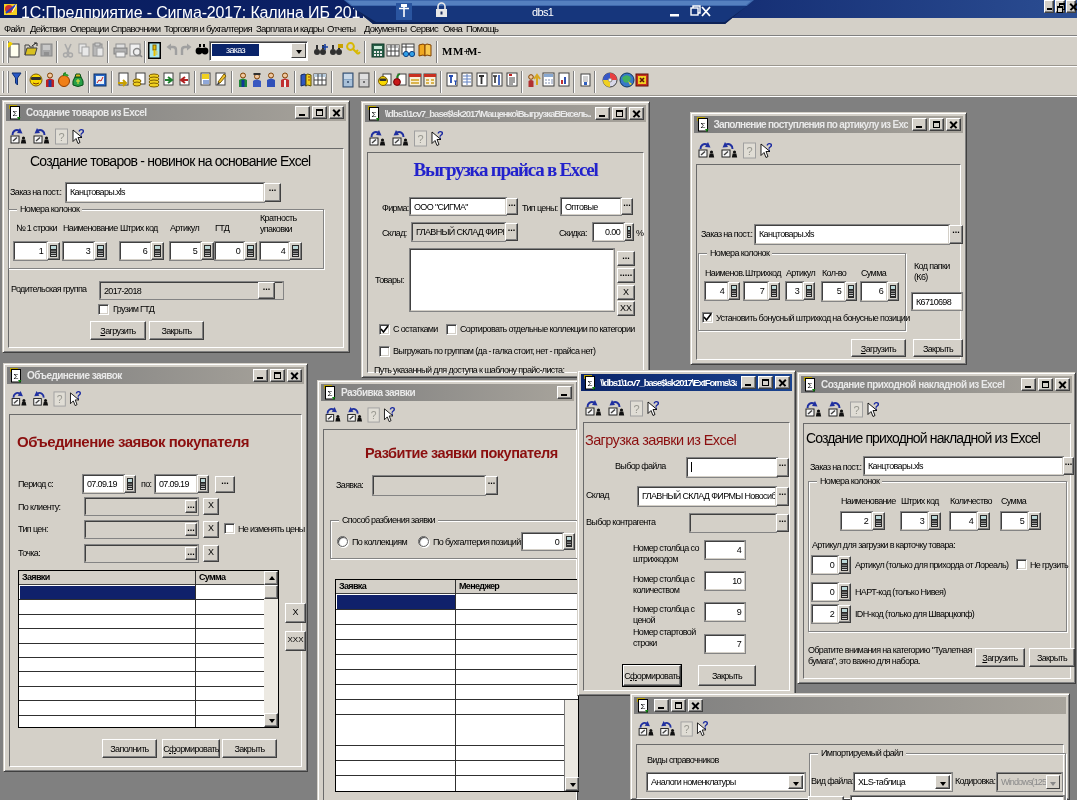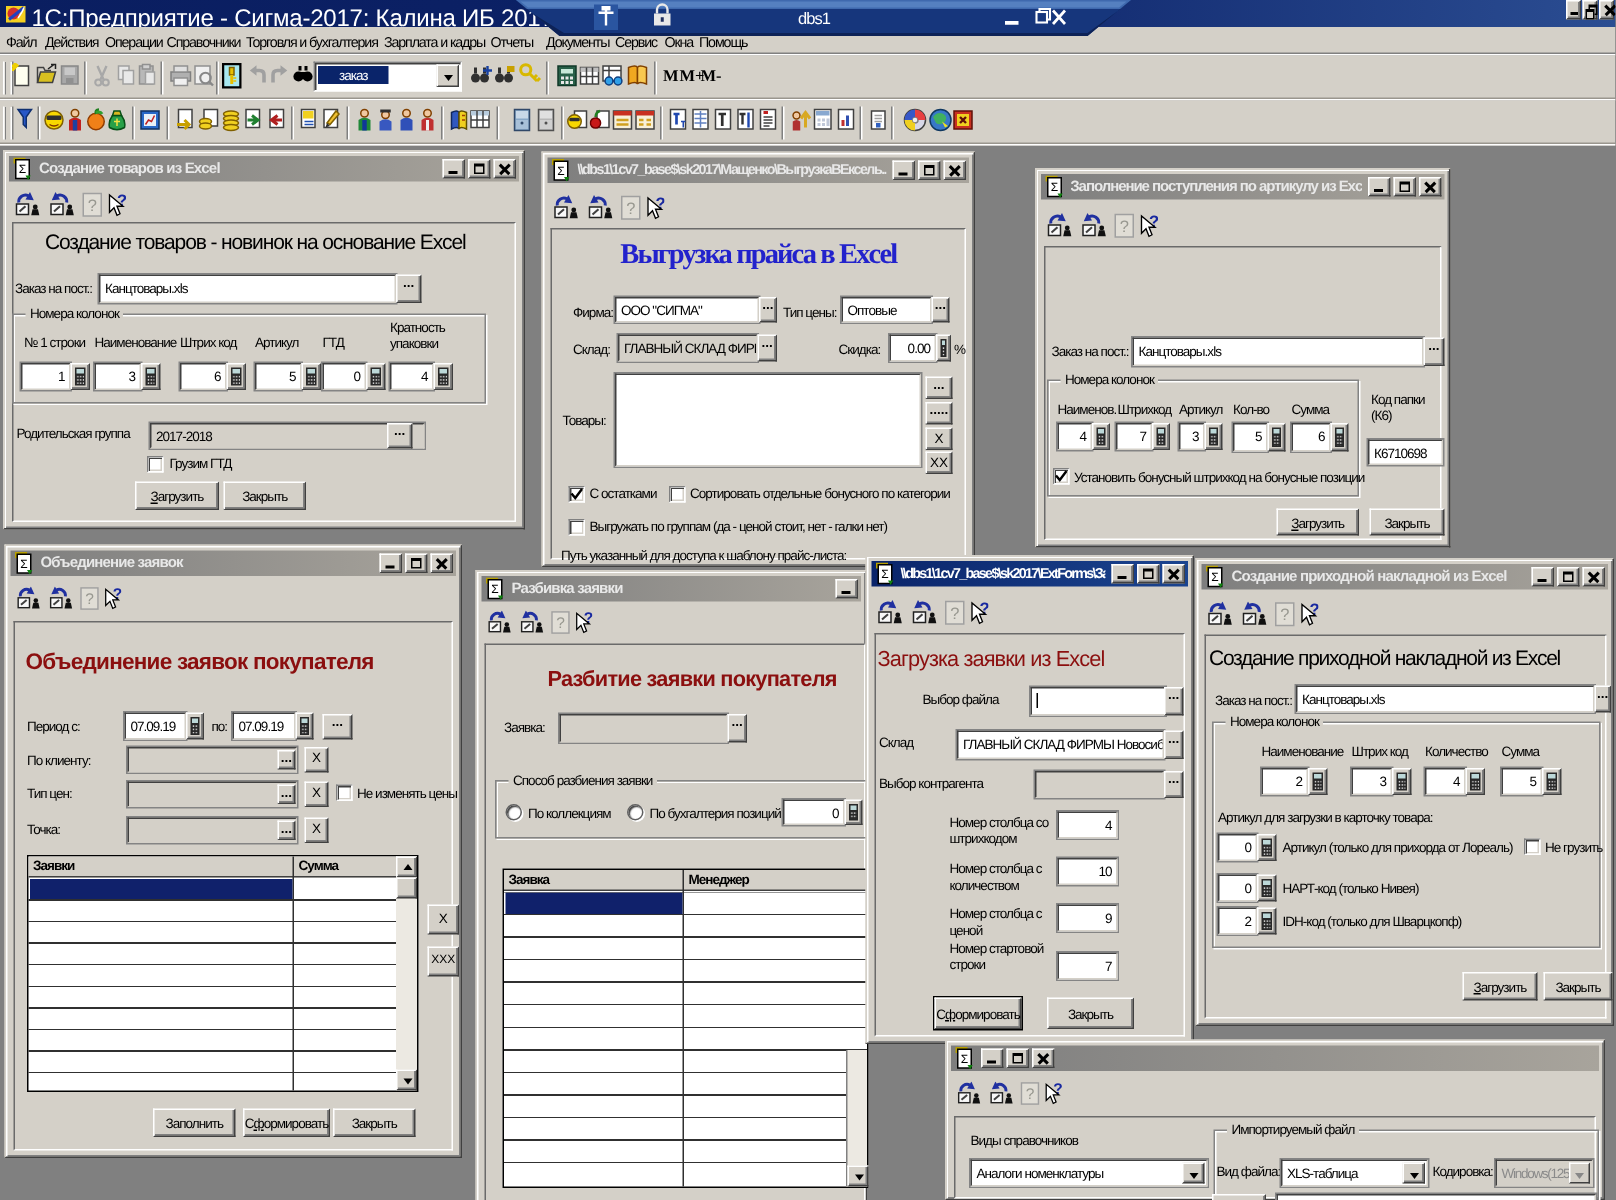--- a/index.html
+++ b/index.html
@@ -713,23 +713,23 @@
   <span class="dots" style="left:255px;top:166px;width:18px;height:15px">.....</span>
   <span class="dots" style="left:255px;top:183px;width:18px;height:15px;font-weight:normal;line-height:12px">X</span>
   <span class="dots" style="left:255px;top:199px;width:18px;height:15px;font-weight:normal;line-height:12px">XX</span>
   <span class="chk" style="left:17px;top:222px">
       <svg width="9" height="9">
         <path d="M1 4 L3.5 7 L8 1" stroke="#000" stroke-width="1.6" fill="none"></path>
       </svg>
     </span>
   <span class="lbl" style="left:31px;top:222px">С остатками</span>
   <span class="chk" style="left:84px;top:222px"></span>
-  <span class="lbl" style="left:98px;top:222px">Сортировать отдельные бонусного по категории</span>
+  <span class="lbl" style="left:98px;top:222px">Сортировать отдельные коллекции по категории</span>
   <span class="chk" style="left:17px;top:244px"></span>
-  <span class="lbl" style="left:31px;top:244px">Выгружать по группам (да - ценой стоит, нет - галки нет)</span>
+  <span class="lbl" style="left:31px;top:244px">Выгружать по группам (да - галка стоит, нет - прайса нет)</span>
   <span class="lbl" style="left:12px;top:263px">Путь указанный для доступа к шаблону прайс-листа:</span>
 </div>
 
 <div class="w" style="left:690px;top:112px;width:277px;height:253px">
   <div class="cap ina">
       <svg width="14" height="15">
         <rect x="1" y="0" width="8" height="4" fill="#b8a000"></rect>
         <rect x="2.5" y="1.5" width="9" height="12.5" fill="#fff" stroke="#000"></rect>
         <text x="4.5" y="10.5" font-size="8">Σ</text>
         <path d="M9 12 l3.5 0 -1.7 3 z" fill="#108010"></path>
@@ -1167,20 +1167,21 @@
       </span>
     </span>
   <span class="lbl" style="left:57px;top:214px">НАРТ-код (только Нивея)</span>
   <span class="spin" style="left:14px;top:232px;width:39px;height:18px">
       <span class="sf" style="right:13px">2</span>
       <span class="sb" style="right:0;width:13px">
         <span class="calc"></span>
       </span>
     </span>
   <span class="lbl" style="left:57px;top:236px">IDH-код (только для Шварцкопф)</span>
+  <span class="lbl" style="left:10px;top:272px">Обратите внимания на категорию "Туалетная<br>бумага", это важно для набора.</span>
   <span class="btn" style="left:177px;top:275px;width:50px;height:19px"><u>З</u>агрузить</span>
   <span class="btn" style="left:231px;top:275px;width:46px;height:19px">Закрыть</span>
 </div>
 
 <div class="w" style="left:630px;top:693px;width:440px;height:107px">
   <div class="cap ina">
       <svg width="14" height="15">
         <rect x="1" y="0" width="8" height="4" fill="#b8a000"></rect>
         <rect x="2.5" y="1.5" width="9" height="12.5" fill="#fff" stroke="#000"></rect>
         <text x="4.5" y="10.5" font-size="8">Σ</text>

